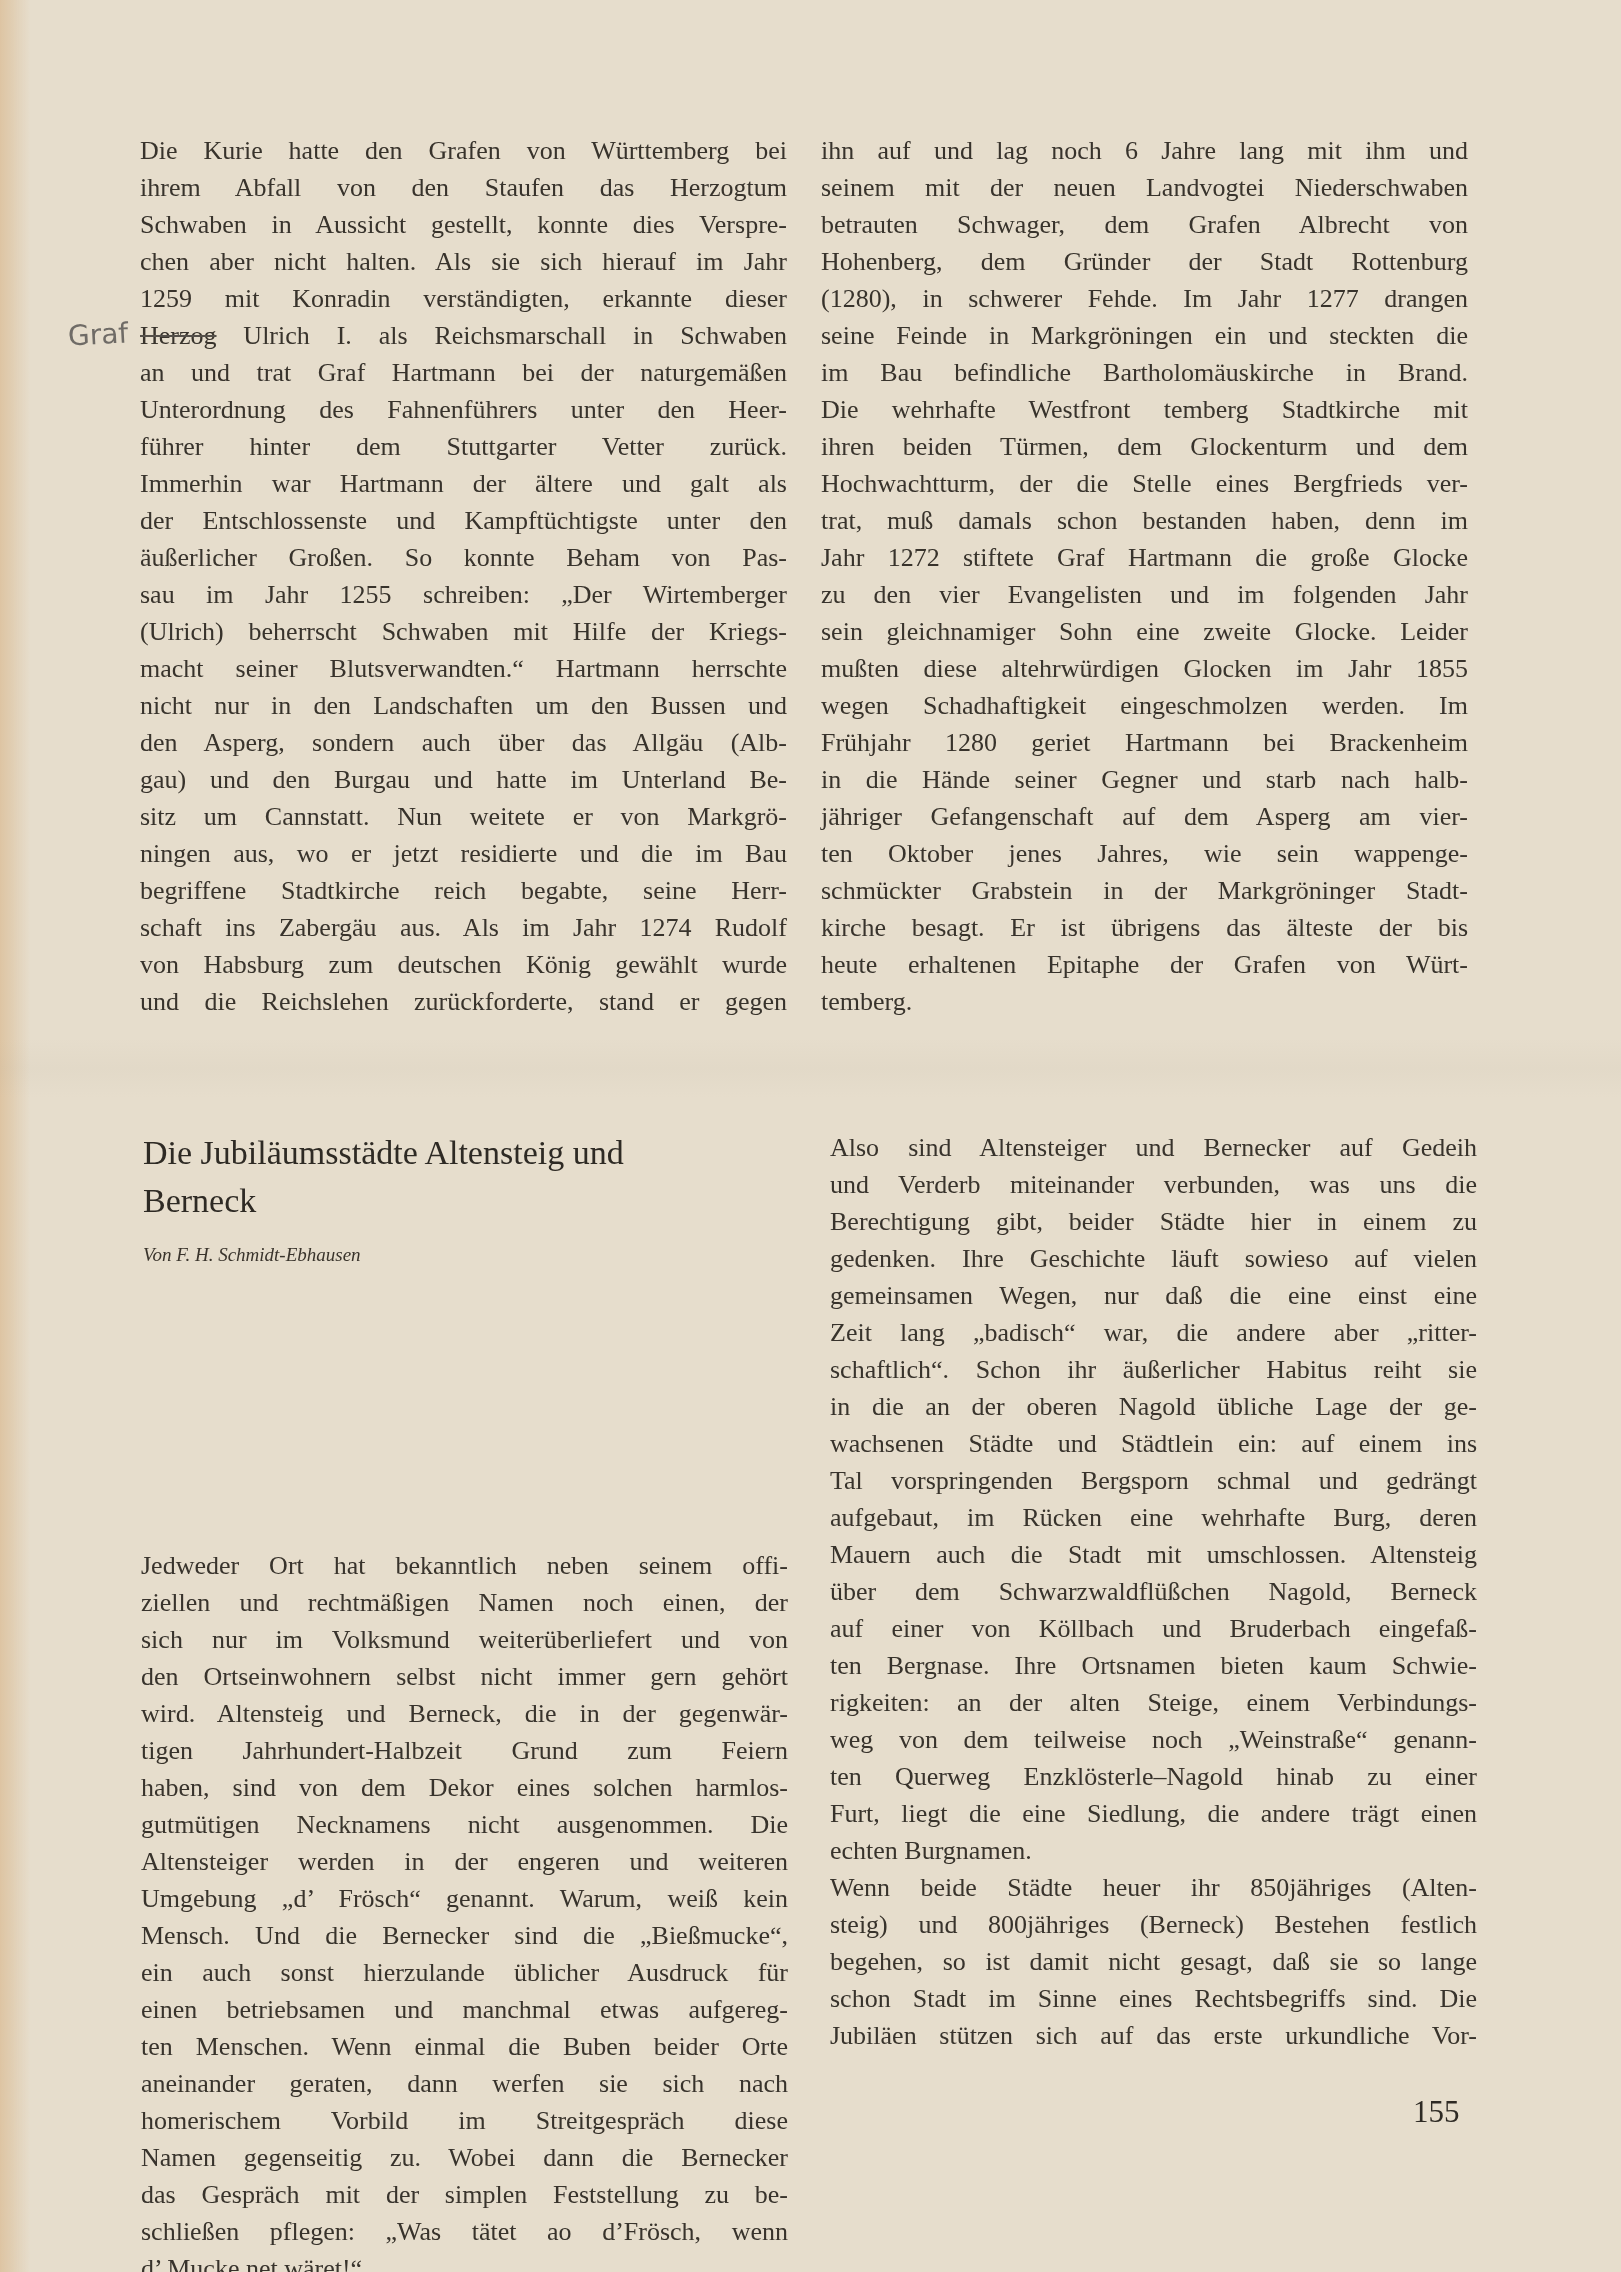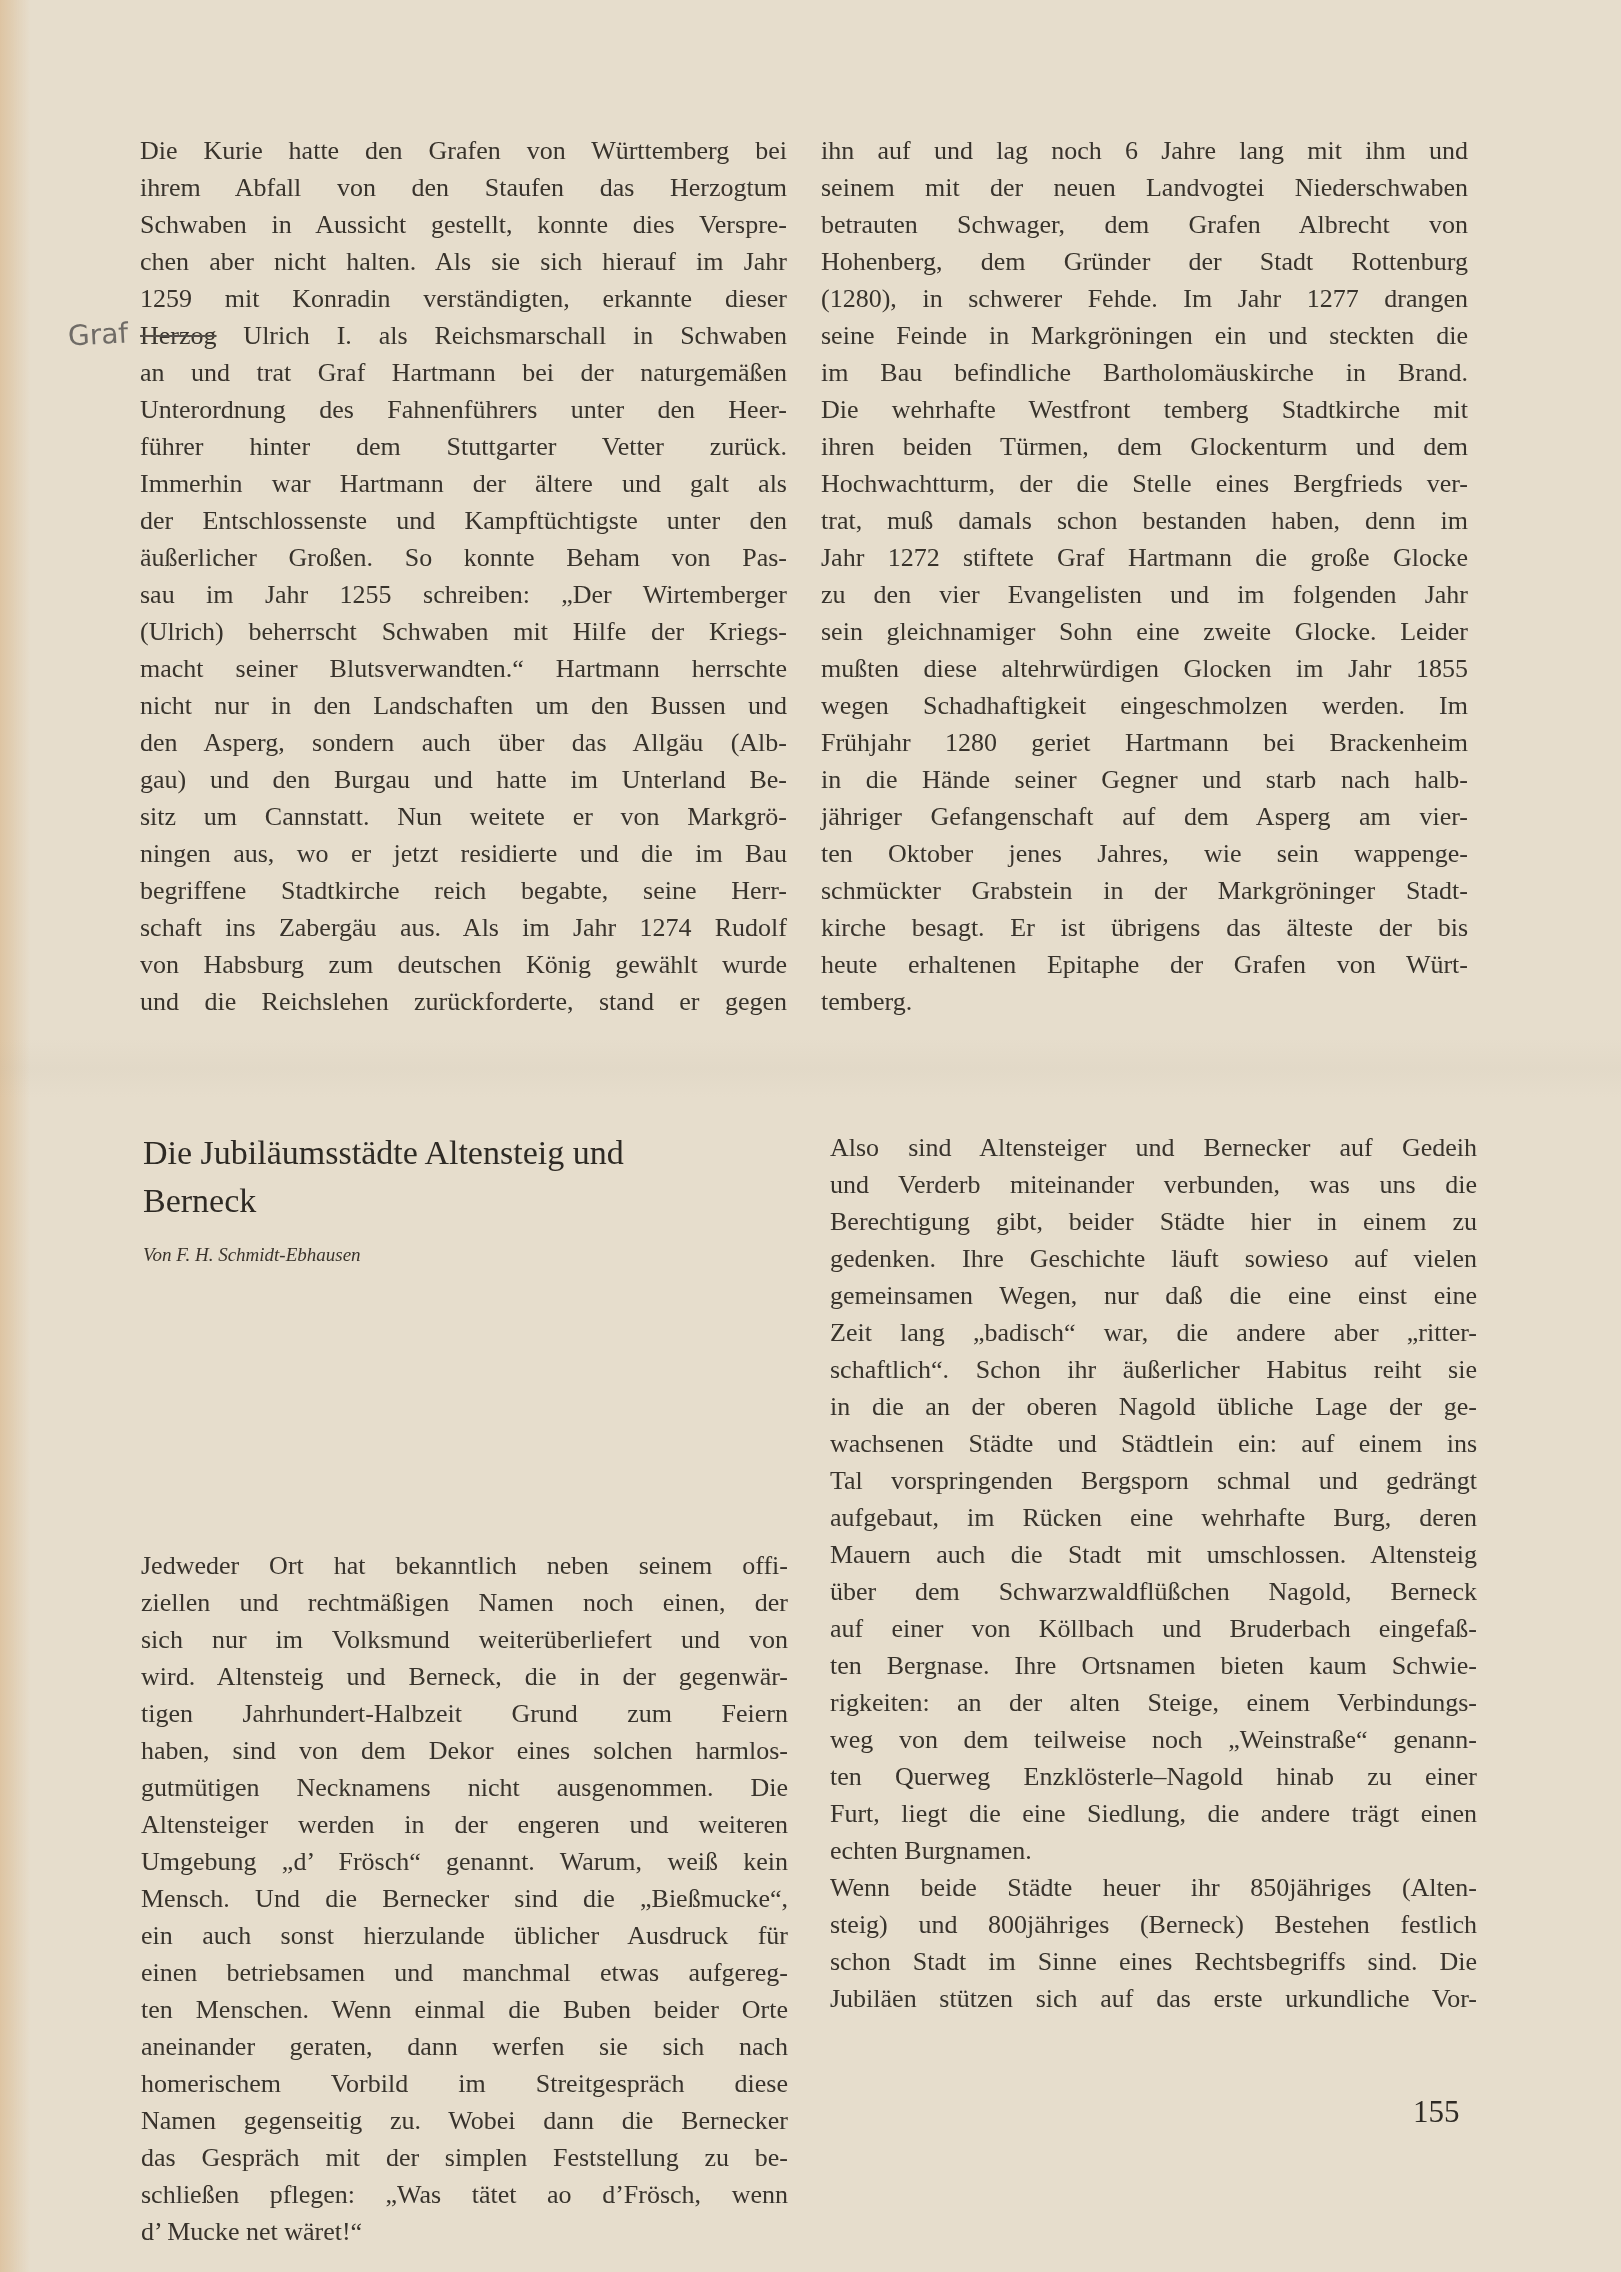--- a/index.html
+++ b/index.html
@@ -113,20 +113,21 @@
 <div class="title">
   <div>Die Jubiläumsstädte Altensteig und</div>
   <div>Berneck</div>
 </div>
 <div class="byline">Von F. H. Schmidt-Ebhausen</div>
 
 <div class="col" id="col-bot-left">
   <span class="line">Jedweder Ort hat bekanntlich neben seinem offi-</span>
   <span class="line">ziellen und rechtmäßigen Namen noch einen, der</span>
   <span class="line">sich nur im Volksmund weiterüberliefert und von</span>
+  <span class="line">den Ortseinwohnern selbst nicht immer gern gehört</span>
   <span class="line">wird. Altensteig und Berneck, die in der gegenwär-</span>
   <span class="line">tigen Jahrhundert-Halbzeit Grund zum Feiern</span>
   <span class="line">haben, sind von dem Dekor eines solchen harmlos-</span>
   <span class="line">gutmütigen Necknamens nicht ausgenommen. Die</span>
   <span class="line">Altensteiger werden in der engeren und weiteren</span>
   <span class="line">Umgebung „d’ Frösch“ genannt. Warum, weiß kein</span>
   <span class="line">Mensch. Und die Bernecker sind die „Bießmucke“,</span>
   <span class="line">ein auch sonst hierzulande üblicher Ausdruck für</span>
   <span class="line">einen betriebsamen und manchmal etwas aufgereg-</span>
   <span class="line">ten Menschen. Wenn einmal die Buben beider Orte</span>
@@ -154,18 +155,19 @@
   <span class="line">über dem Schwarzwaldflüßchen Nagold, Berneck</span>
   <span class="line">auf einer von Köllbach und Bruderbach eingefaß-</span>
   <span class="line">ten Bergnase. Ihre Ortsnamen bieten kaum Schwie-</span>
   <span class="line">rigkeiten: an der alten Steige, einem Verbindungs-</span>
   <span class="line">weg von dem teilweise noch „Weinstraße“ genann-</span>
   <span class="line">ten Querweg Enzklösterle–Nagold hinab zu einer</span>
   <span class="line">Furt, liegt die eine Siedlung, die andere trägt einen</span>
   <span class="line last">echten Burgnamen.</span>
   <span class="line">Wenn beide Städte heuer ihr 850jähriges (Alten-</span>
   <span class="line">steig) und 800jähriges (Berneck) Bestehen festlich</span>
+  <span class="line">begehen, so ist damit nicht gesagt, daß sie so lange</span>
   <span class="line">schon Stadt im Sinne eines Rechtsbegriffs sind. Die</span>
   <span class="line">Jubiläen stützen sich auf das erste urkundliche Vor-</span>
 </div>
 
 <div class="page-number">155</div>
 
 
 </body></html>

